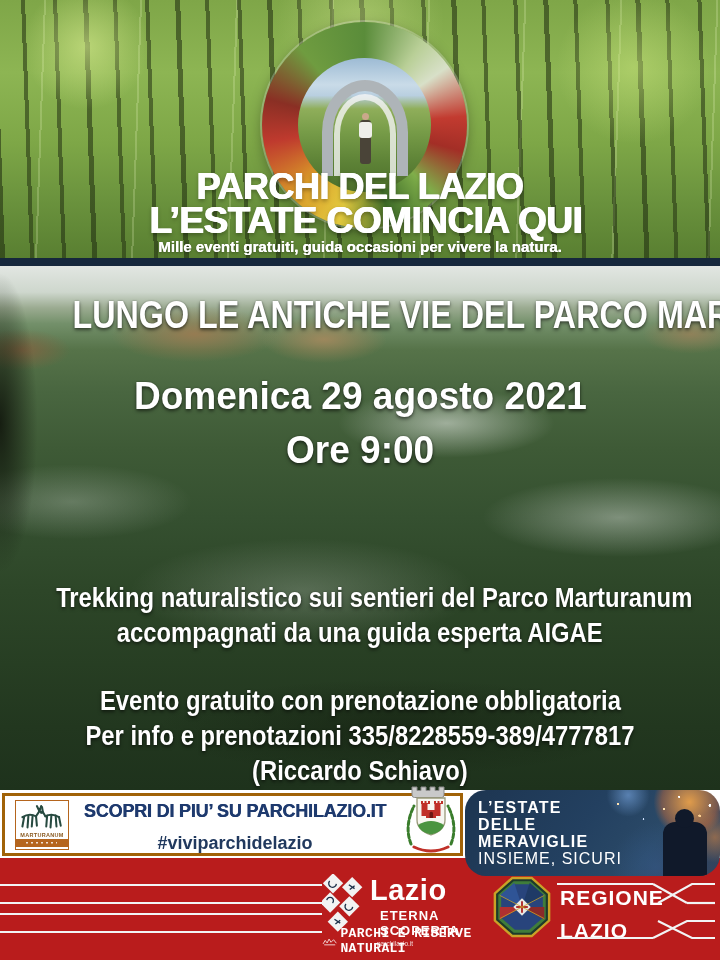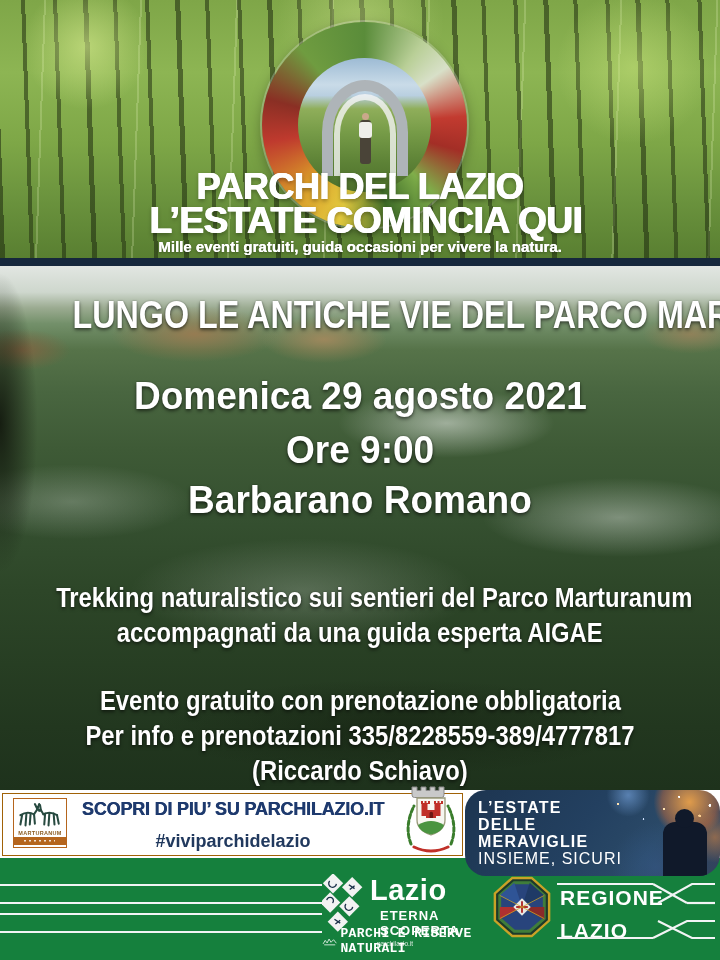--- a/index.html
+++ b/index.html
@@ -60,21 +60,21 @@
   .big{font-size:39px;}
   .big span{transform:scaleX(.95);}
   .d-date{top:108px;} .d-time{top:162px;} .d-place{top:212px;}
   .mid{font-size:28px;}
   .mid span{transform:scaleX(.85);}
   .desc1{top:316px;} .desc2{top:351px;}
   .book1{top:419px;} .book2{top:454px;} .book3{top:489px;}
 
   
   .band{position:absolute;left:0;top:790px;width:465px;height:68px;background:#fff;z-index:3;}
-  .info-strip{position:absolute;left:2px;top:3px;width:461px;height:63px;border:1px solid #a16207;background:#fff;}
+  .info-strip{position:absolute;left:2px;top:3px;width:461px;height:63px;border:3px solid #a16207;background:#fff;}
   .mart-logo{position:absolute;left:10px;top:4px;width:54px;height:50px;background:#fff;
     border:1.5px solid #b5651d;display:flex;flex-direction:column;align-items:center;}
   .mart-logo svg{margin-top:3px;}
   .mart-label{font-size:5.5px;font-weight:bold;color:#8a5a20;letter-spacing:.3px;line-height:6px;}
   .mart-bar{width:100%;height:8px;margin-top:1px;background:#b5651d;
     background-image:repeating-linear-gradient(90deg,rgba(255,255,255,.8) 0 2px,transparent 2px 5px);
     background-size:60% 1.5px;background-position:center 3px;background-repeat:no-repeat;}
   .strip-text{position:absolute;left:62px;top:5px;width:336px;text-align:center;}
   .strip-l1{font-size:18px;font-weight:bold;color:#1e3a6e;letter-spacing:-.2px;text-shadow:.4px 0 #1e3a6e;}
   .strip-l2{font-size:18px;font-weight:bold;color:#21395e;margin-top:11px;}
@@ -96,21 +96,21 @@
       radial-gradient(circle 2px at 96% 18%,#fff 60%,transparent 70%),
       radial-gradient(circle 1.5px at 60% 16%,#ffe2b0 60%,transparent 70%);}
   .sil{position:absolute;right:13px;bottom:0;width:44px;height:54px;background:#10192a;
     border-radius:12px 12px 0 0;}
   .sil::before{content:"";position:absolute;left:12px;top:-13px;width:19px;height:19px;border-radius:50%;background:#10192a;}
   .mtext{position:absolute;left:13px;top:9px;color:#fff;line-height:17px;}
   .mt-b{font-size:16px;font-weight:bold;letter-spacing:1.2px;}
   .mt-r{font-size:16px;font-weight:normal;letter-spacing:1px;text-align:right;}
 
   
-  .footer{position:absolute;left:0;top:858px;width:720px;height:102px;background:#15803d;z-index:2;}
+  .footer{position:absolute;left:0;top:858px;width:720px;height:102px;background:#b91c1c;z-index:2;}
   .fline{position:absolute;left:0;width:322px;height:2px;background:#f2f4f5;}
   .fl1{top:26px;} .fl2{top:44px;} .fl3{top:55px;} .fl4{top:73px;}
   .lazio-block{position:absolute;left:322px;top:16px;width:150px;height:84px;color:#fff;}
   .lazio-brand{position:absolute;left:48px;top:0px;font-size:29px;font-weight:bold;letter-spacing:.5px;}
   .lazio-tag{position:absolute;left:58px;top:34px;font-size:13px;font-weight:bold;letter-spacing:1px;}
   .lazio-subrow{position:absolute;left:0px;top:52px;display:flex;align-items:center;gap:3px;}
   .lazio-sub{font-size:13px;font-weight:bold;letter-spacing:.4px;font-family:Liberation Mono, monospace;}
   .lazio-site{position:absolute;left:55px;top:66px;font-size:6.5px;opacity:.85;}
   .emblem{position:absolute;left:492px;top:18px;}
   .reg-text{position:absolute;left:560px;top:28px;color:#fff;}
@@ -135,21 +135,20 @@
     <div class="banner-t bt2">L’ESTATE COMINCIA QUI</div>
     <div class="banner-sub">Mille eventi gratuiti, guida occasioni per vivere la natura.</div>
   </div>
 
   <div class="divider"></div>
 
   <div class="main">
     <div class="line headline"><span>LUNGO LE ANTICHE VIE DEL PARCO MARTURANUM</span></div>
     <div class="line big d-date"><span>Domenica 29 agosto 2021</span></div>
     <div class="line big d-time"><span>Ore 9:00</span></div>
-    <div class="line big d-place"><span>Barbarano Romano</span></div>
     <div class="line mid desc1"><span>Trekking naturalistico sui sentieri del Parco Marturanum</span></div>
     <div class="line mid desc2"><span>accompagnati da una guida esperta AIGAE</span></div>
     <div class="line mid book1"><span>Evento gratuito con prenotazione obbligatoria</span></div>
     <div class="line mid book2"><span>Per info e prenotazioni 335/8228559-389/4777817</span></div>
     <div class="line mid book3"><span>(Riccardo Schiavo)</span></div>
   </div>
 
   <div class="band">
     <div class="info-strip">
       <div class="mart-logo">

